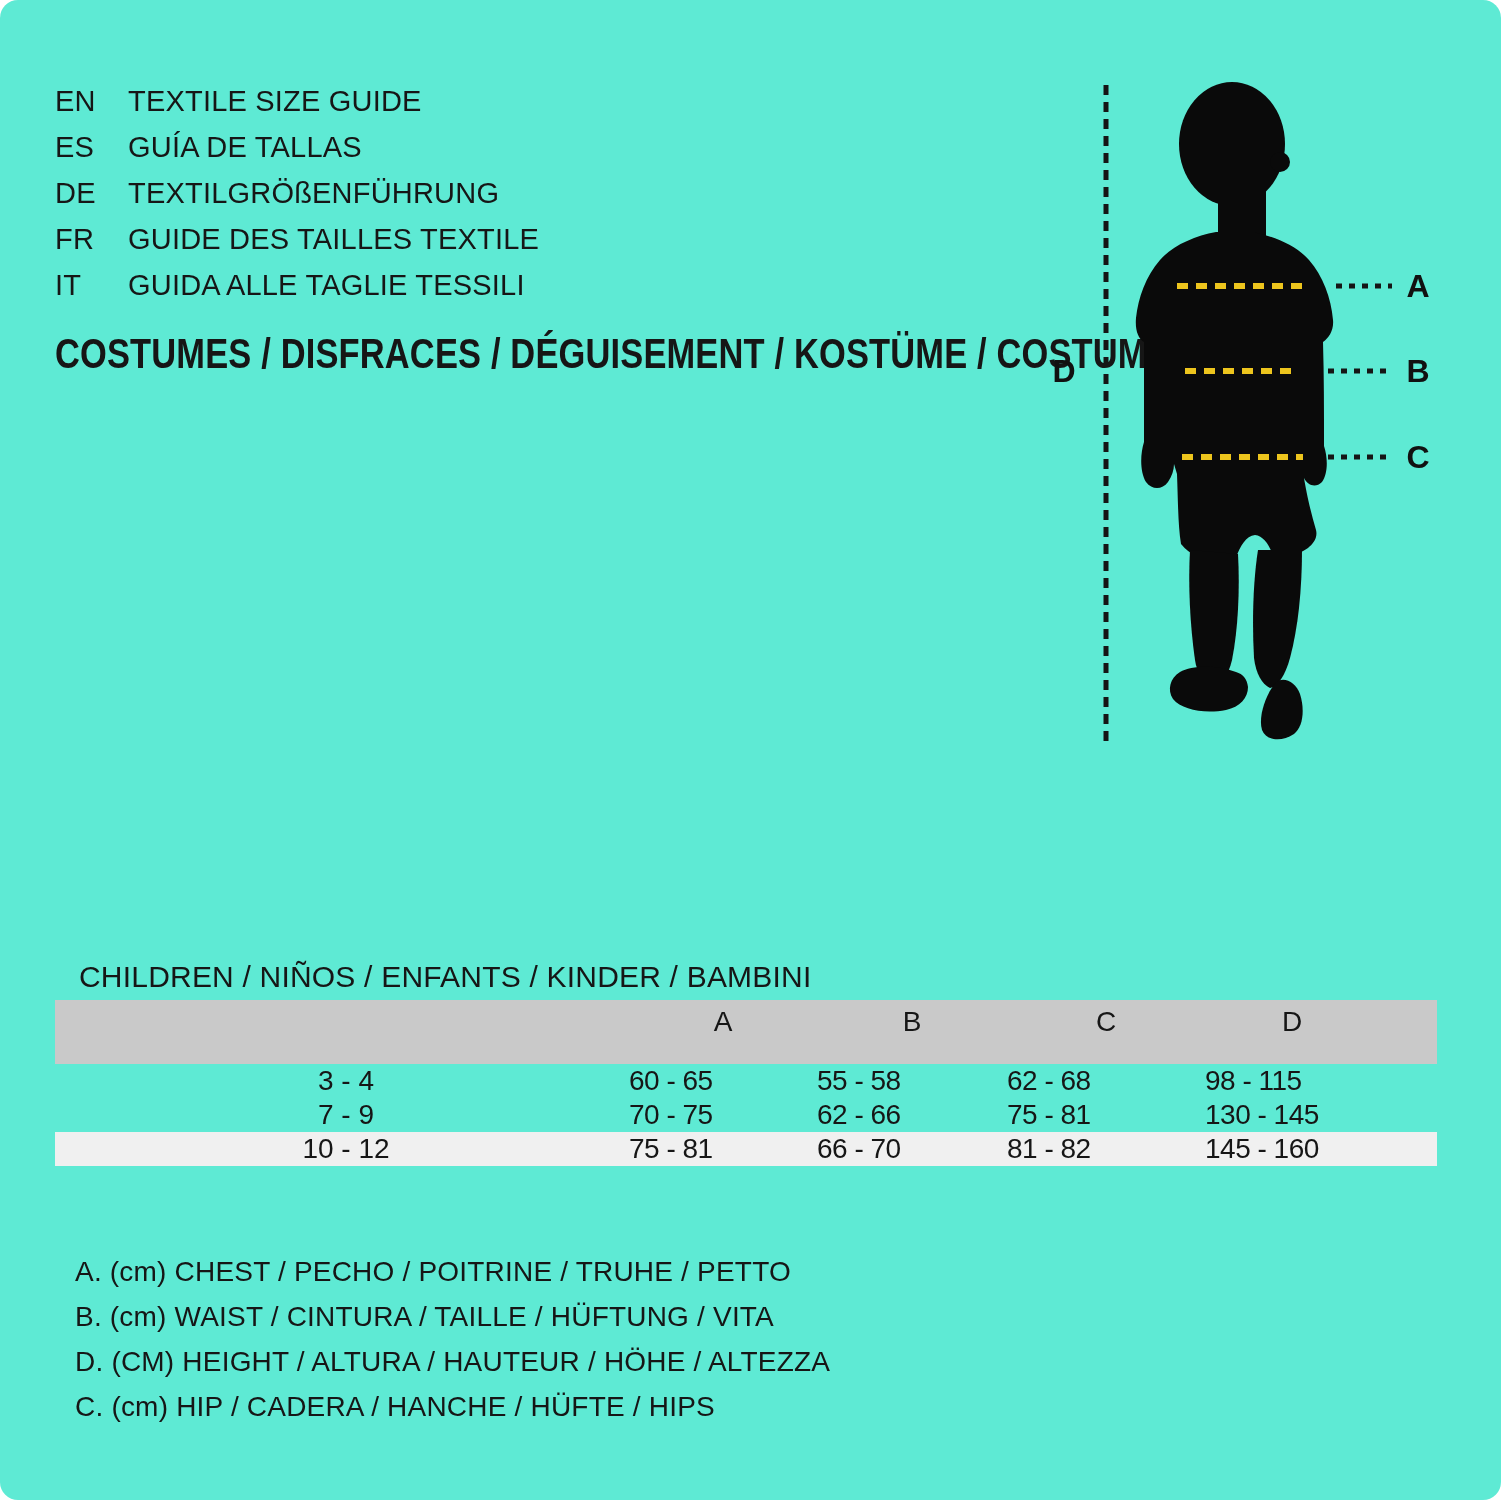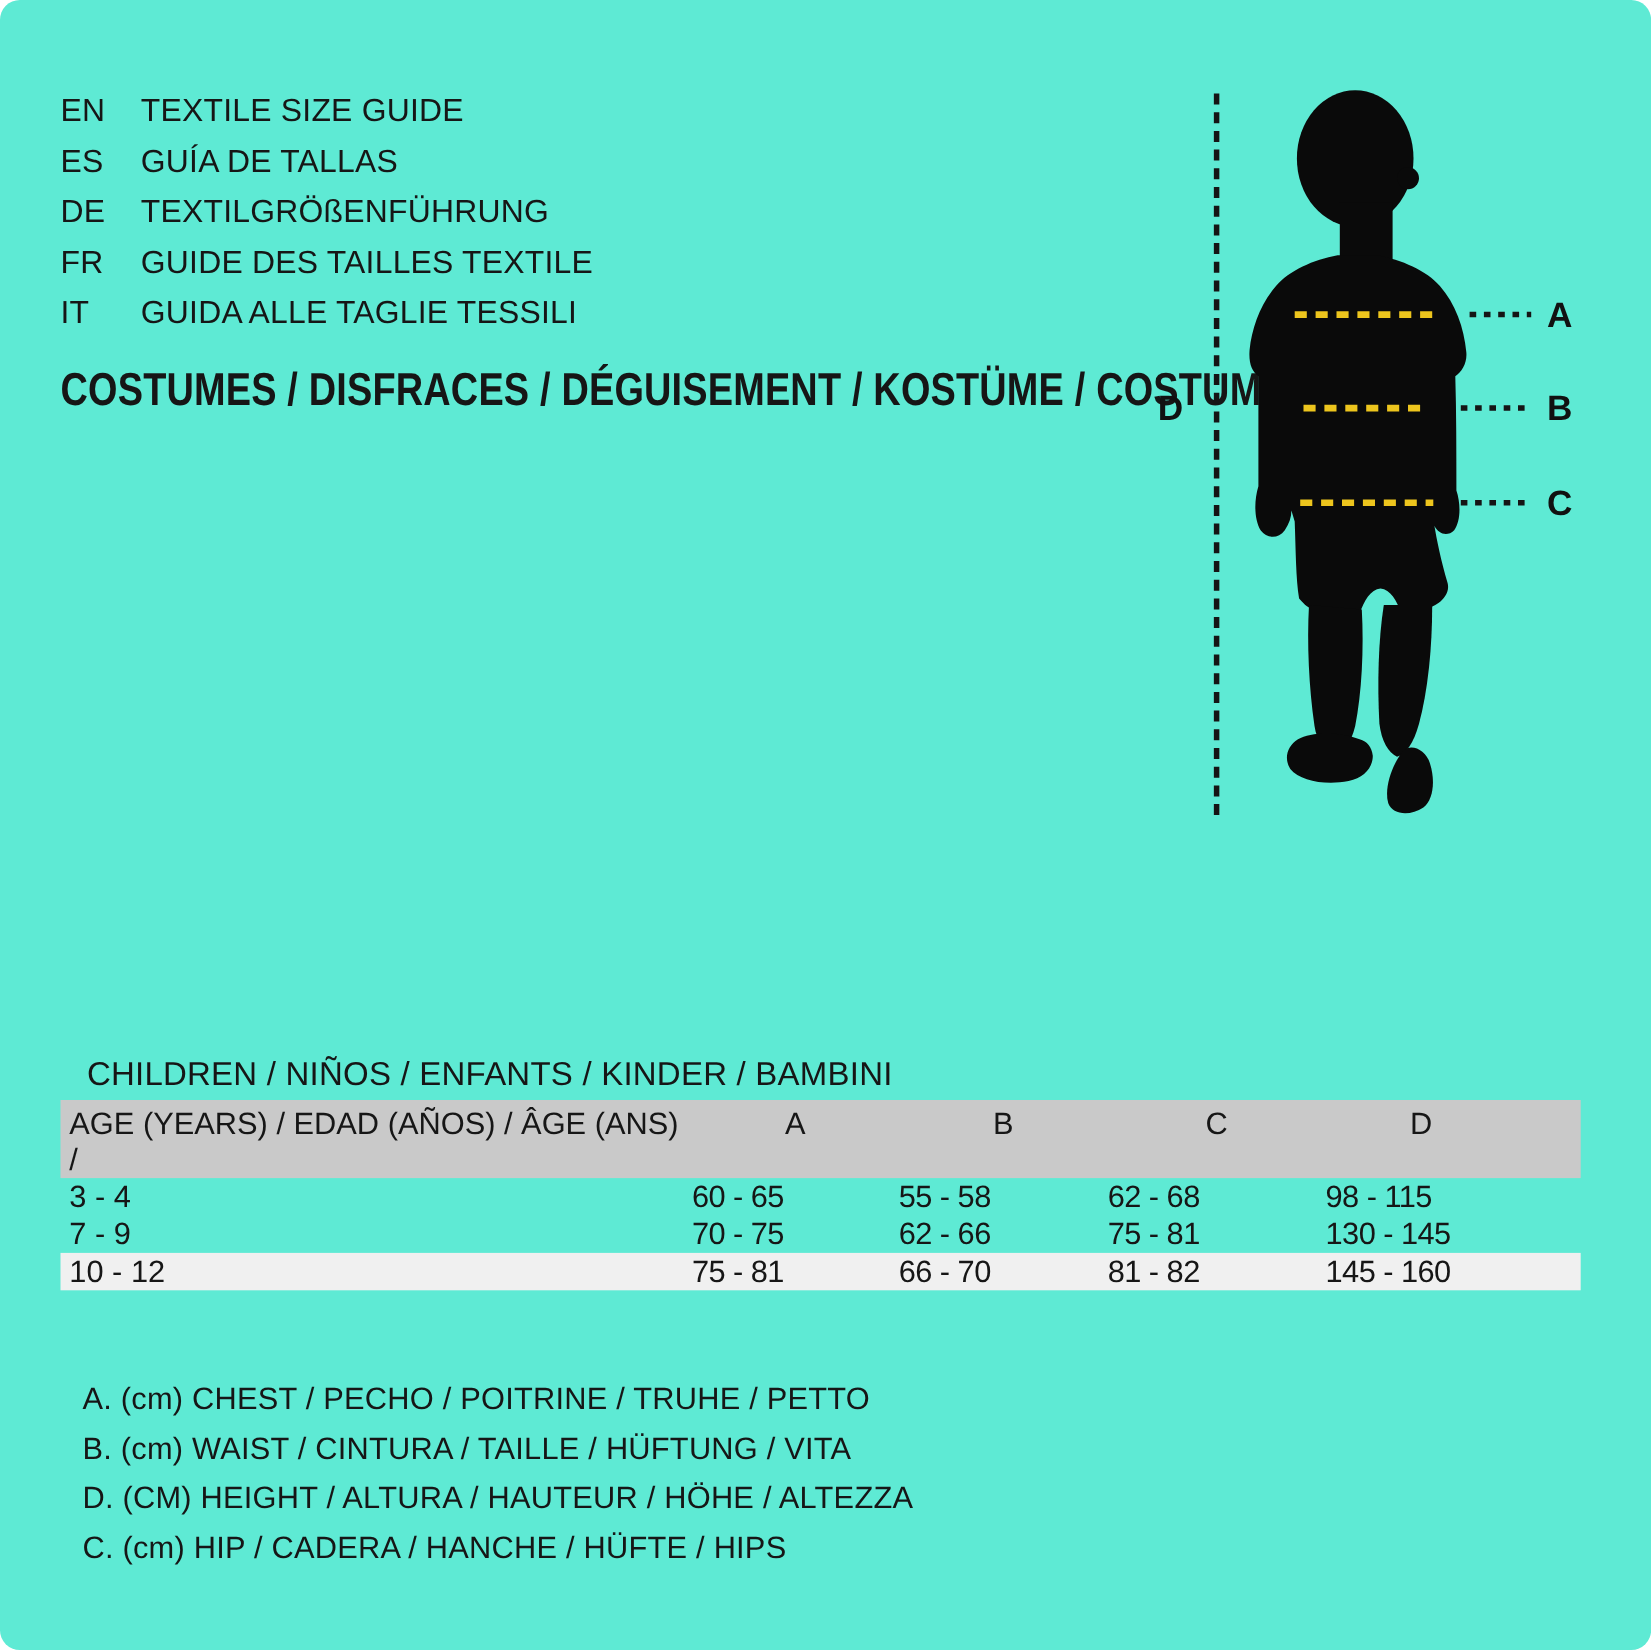--- a/index.html
+++ b/index.html
@@ -41,21 +41,21 @@
     font-size:30px;font-weight:normal;line-height:34px;letter-spacing:.2px;
   }
   
   .size-table{position:absolute;left:55px;top:1000px;width:1382px;font-size:28px;}
   .t-row{display:grid;grid-template-columns:574px 188px 190px 198px 174px 58px;}
   .t-head{background:#c9c9c9;min-height:64px;}
   .th-age{padding:5px 0 0 8px;line-height:33px;}
   .th-col{text-align:center;padding-top:5px;line-height:33px;}
   .t-data{height:34px;align-items:center;}
   .t-data.alt{background:#f0f0f0;}
-  .td-age{padding-left:8px;line-height:34px;}
+  .td-age{padding-left:8px;line-height:34px;text-align:center;}
   .td-val{line-height:34px;letter-spacing:-.5px;}
   
   .legend-block{position:absolute;left:55px;top:1249px;}
   .legend-line{font-size:28px;line-height:45px;letter-spacing:.2px;white-space:nowrap;margin-left:20px;}
 </style>
 </head>
 <body>
 
 <div class="canvas">
 
@@ -151,21 +151,20 @@
   <div class="measure-label label-a">A</div>
   <div class="measure-label label-b">B</div>
   <div class="measure-label label-c">C</div>
   <div class="measure-label label-d">D</div>
 
   <h2 class="section-title">CHILDREN / NIÑOS / ENFANTS / KINDER / BAMBINI</h2>
 
   <div class="size-table">
     <div class="t-row t-head">
       <div class="th-age">
-        <div>AGE (YEARS) / EDAD (AÑOS) / ÂGE (ANS) /</div>
       </div>
       <div class="th-col">A</div>
       <div class="th-col">B</div>
       <div class="th-col">C</div>
       <div class="th-col">D</div>
       <div class="th-col"></div>
     </div>
 
     <div class="t-row t-data">
       <div class="td-age">3 - 4</div>

